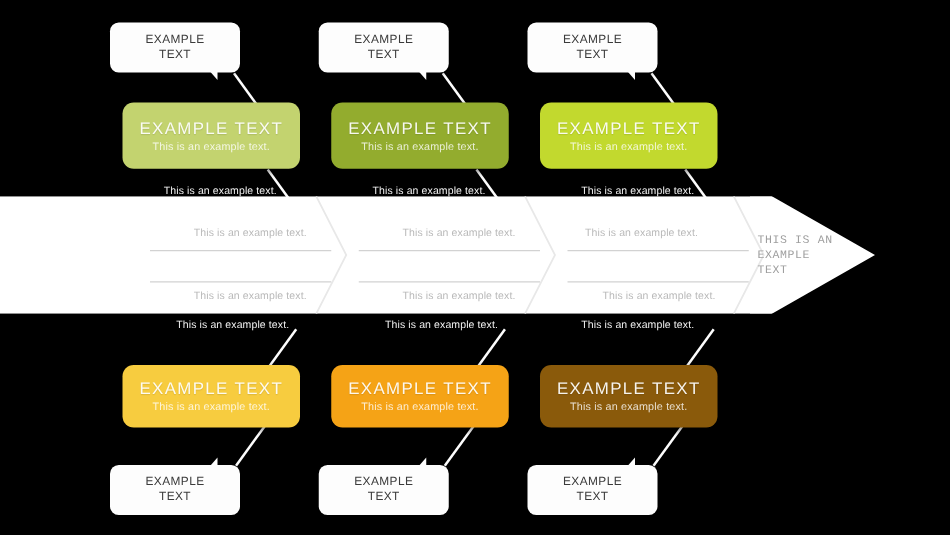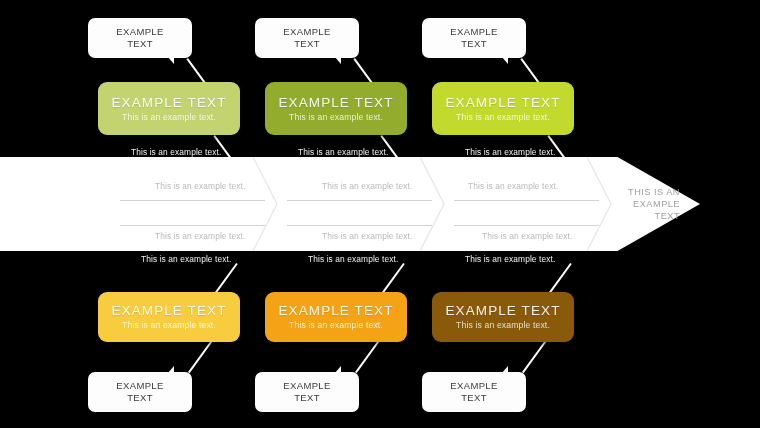--- a/index.html
+++ b/index.html
@@ -65,21 +65,21 @@
   #band svg{display:block;}
 
   .bandtext{
     position:absolute;z-index:3;color:#b9b9b9;
     font-size:8.4px;letter-spacing:.1px;white-space:nowrap;
   }
   .bandrule{position:absolute;z-index:3;height:1px;background:#d2d2d2;}
   .arrowlabel{
     position:absolute;z-index:3;color:#9e9e9e;
     font-size:9.2px;line-height:12px;letter-spacing:.5px;
-    text-align:right;white-space:pre-line;
+    text-align:left;white-space:pre-line;font-family:Liberation Mono, monospace;
   }
 </style>
 </head>
 <body>
 
 <div id="stage">
 
   <div class="conn" style="left:188px;top:58px;width:52px;transform:rotate(54deg);"></div>
   <div class="conn" style="left:355px;top:58px;width:52px;transform:rotate(54deg);"></div>
   <div class="conn" style="left:522px;top:58px;width:52px;transform:rotate(54deg);"></div>

